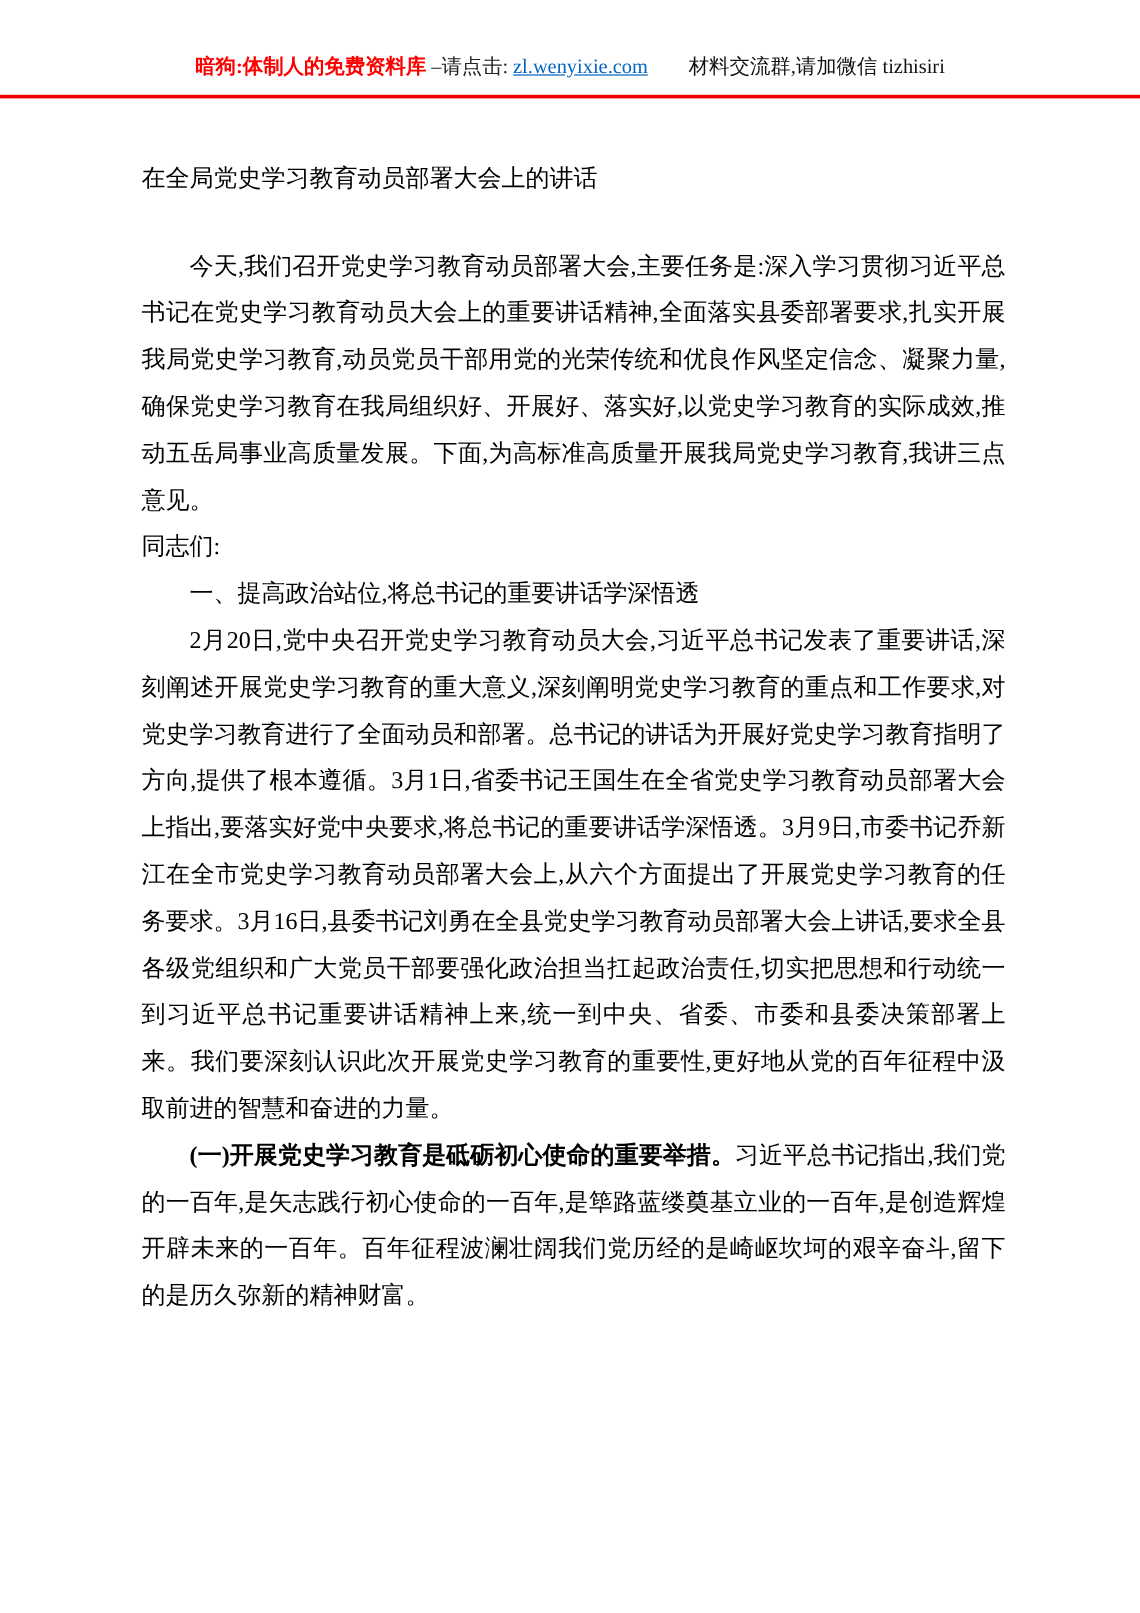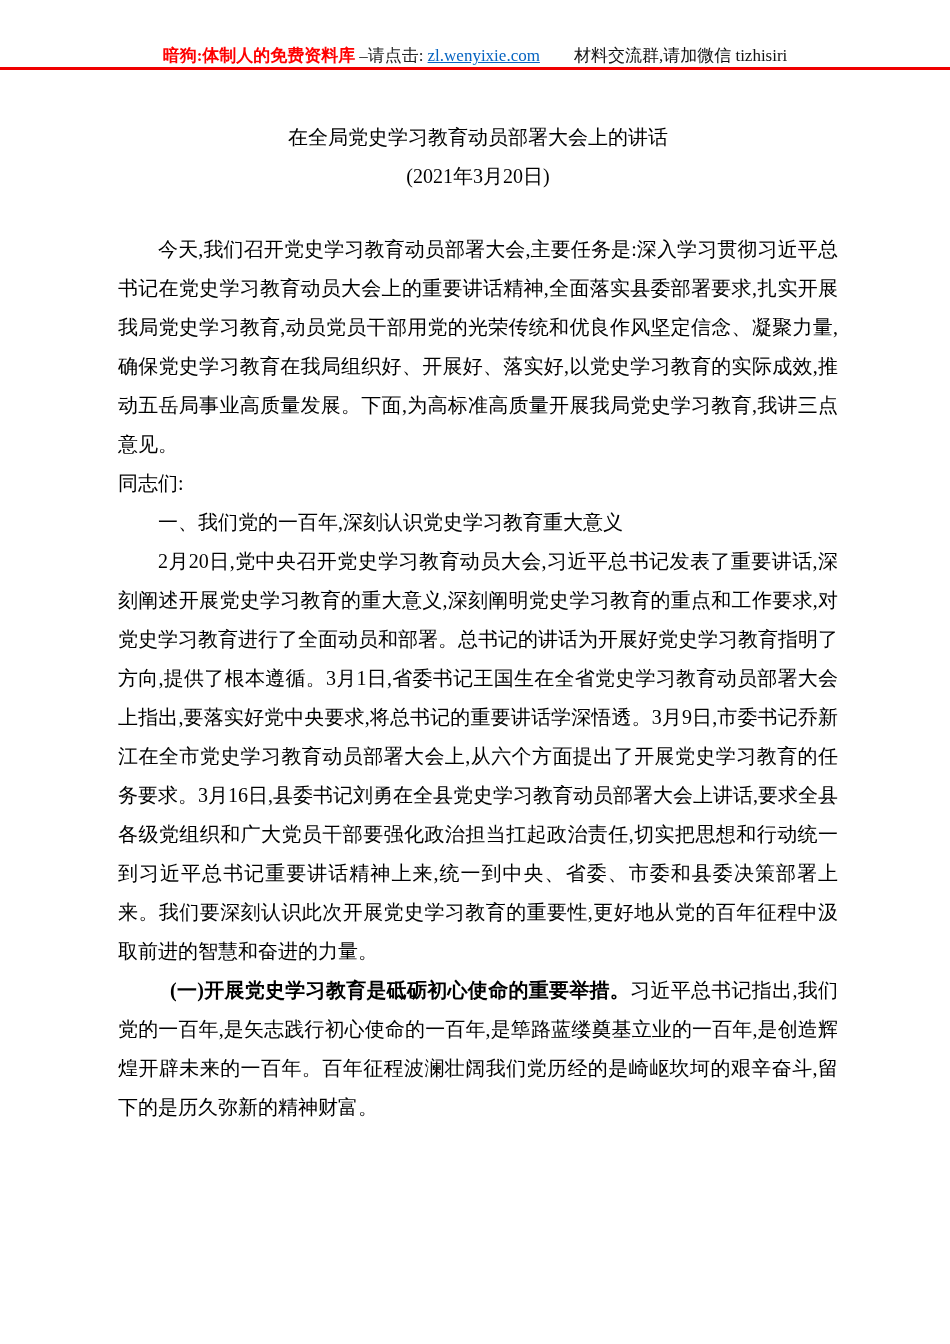--- a/index.html
+++ b/index.html
@@ -8,21 +8,21 @@
     width: 950px;
     min-height: 1344px;
     background: #ffffff;
     color: #000000;
     font-family: "Liberation Serif", "DejaVu Serif", serif;
   }
 
   
   .banner {
     width: 950px;
-    padding: 44px 10px 0 10px;
+    padding: 44px 10px 12px 10px;
     border-bottom: 3px solid #f00000;
     text-align: center;
     font-size: 17px;
     white-space: nowrap;
   }
   .banner .brand {
     color: #fe0000;
     font-weight: bold;
   }
   .banner .prompt {
@@ -38,53 +38,52 @@
   .banner .suffix {
     color: #111111;
     margin-left: 34px;
   }
 
   
   .page {
     padding: 48px 112px 60px 118px;
   }
   .title-block {
-    text-align: center;
+    text-align: left;
     font-size: 20px;
     line-height: 39px;
   }
   .title-block .t-line { display: block; }
   .doc-body {
     margin-top: 34px;
     font-size: 20px;
     line-height: 39px;
     text-align: justify;
   }
   .doc-body p.para {
     margin: 0;
   }
   .doc-body p.salutation { text-indent: 0; }
   .doc-body p.indent { text-indent: 2em; }
-  .doc-body span.bold { font-weight: bold; margin-left: 12px; }
+  .doc-body span.bold { font-weight: bold; }
 </style>
 </head>
 <body>
 
 <div class="banner">
   <span class="brand">暗狗:体制人的免费资料库</span><span class="prompt">–请点击:</span><span class="link">zl.wenyixie.com</span><span class="suffix">材料交流群,请加微信 tizhisiri</span>
 </div>
 
 <div class="page">
 
   <div class="title-block">
     <span class="t-line">在全局党史学习教育动员部署大会上的讲话</span>
-    <span class="t-line">(2021年3月20日)</span>
   </div>
 
   <div class="doc-body">
       <p class="para indent"><span class="">今天,我们召开党史学习教育动员部署大会,主要任务是:深入学习贯彻习近平总书记在党史学习教育动员大会上的重要讲话精神,全面落实县委部署要求,扎实开展我局党史学习教育,动员党员干部用党的光荣传统和优良作风坚定信念、凝聚力量,确保党史学习教育在我局组织好、开展好、落实好,以党史学习教育的实际成效,推动五岳局事业高质量发展。下面,为高标准高质量开展我局党史学习教育,我讲三点意见。</span></p>
       <p class="para salutation"><span class="">同志们:</span></p>
-      <p class="para indent"><span class="">一、我们党的一百年,深刻认识党史学习教育重大意义</span></p>
+      <p class="para indent"><span class="">一、提高政治站位,将总书记的重要讲话学深悟透</span></p>
       <p class="para indent"><span class="">2月20日,党中央召开党史学习教育动员大会,习近平总书记发表了重要讲话,深刻阐述开展党史学习教育的重大意义,深刻阐明党史学习教育的重点和工作要求,对党史学习教育进行了全面动员和部署。总书记的讲话为开展好党史学习教育指明了方向,提供了根本遵循。3月1日,省委书记王国生在全省党史学习教育动员部署大会上指出,要落实好党中央要求,将总书记的重要讲话学深悟透。3月9日,市委书记乔新江在全市党史学习教育动员部署大会上,从六个方面提出了开展党史学习教育的任务要求。3月16日,县委书记刘勇在全县党史学习教育动员部署大会上讲话,要求全县各级党组织和广大党员干部要强化政治担当扛起政治责任,切实把思想和行动统一到习近平总书记重要讲话精神上来,统一到中央、省委、市委和县委决策部署上来。我们要深刻认识此次开展党史学习教育的重要性,更好地从党的百年征程中汲取前进的智慧和奋进的力量。</span></p>
       <p class="para indent"><span class="bold">(一)开展党史学习教育是砥砺初心使命的重要举措。</span><span class="">习近平总书记指出,我们党的一百年,是矢志践行初心使命的一百年,是筚路蓝缕奠基立业的一百年,是创造辉煌开辟未来的一百年。百年征程波澜壮阔我们党历经的是崎岖坎坷的艰辛奋斗,留下的是历久弥新的精神财富。</span></p>
     </div>
 
 </div>
 
 </body></html>

